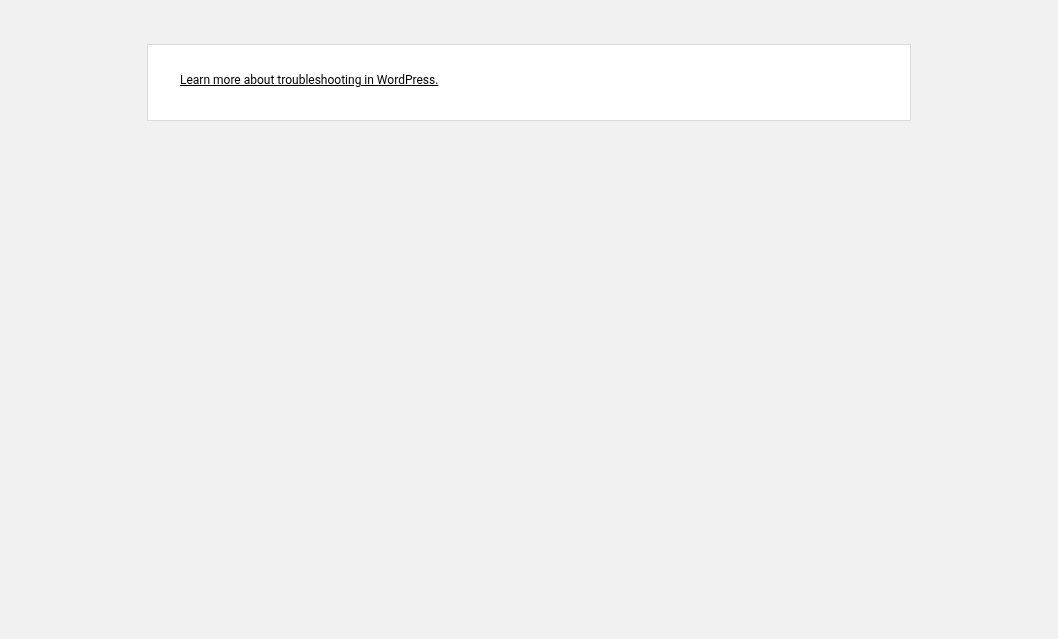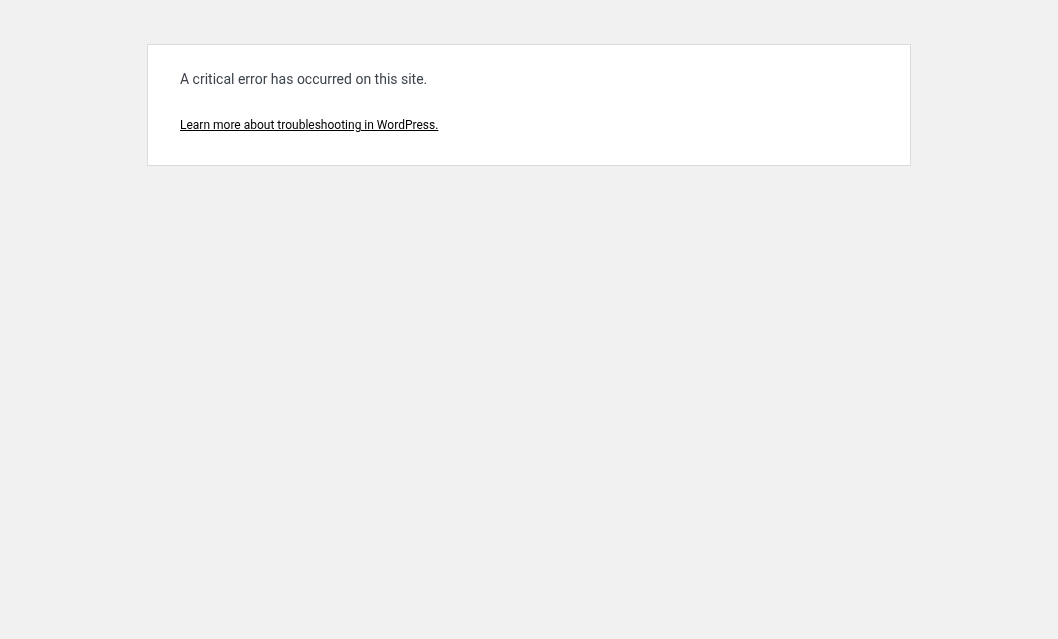--- a/index.html
+++ b/index.html
@@ -30,15 +30,14 @@
       color: #000000;
       font-size: 12px;
       text-decoration: underline;
       cursor: pointer;
     }
   </style>
 </head>
 <body>
 
 <div class="error-box">
-  <p class="error-message">A critical error has occurred on this site.</p>
   <a class="troubleshoot-link">Learn more about troubleshooting in WordPress.</a>
 </div>
 
 </body></html>

